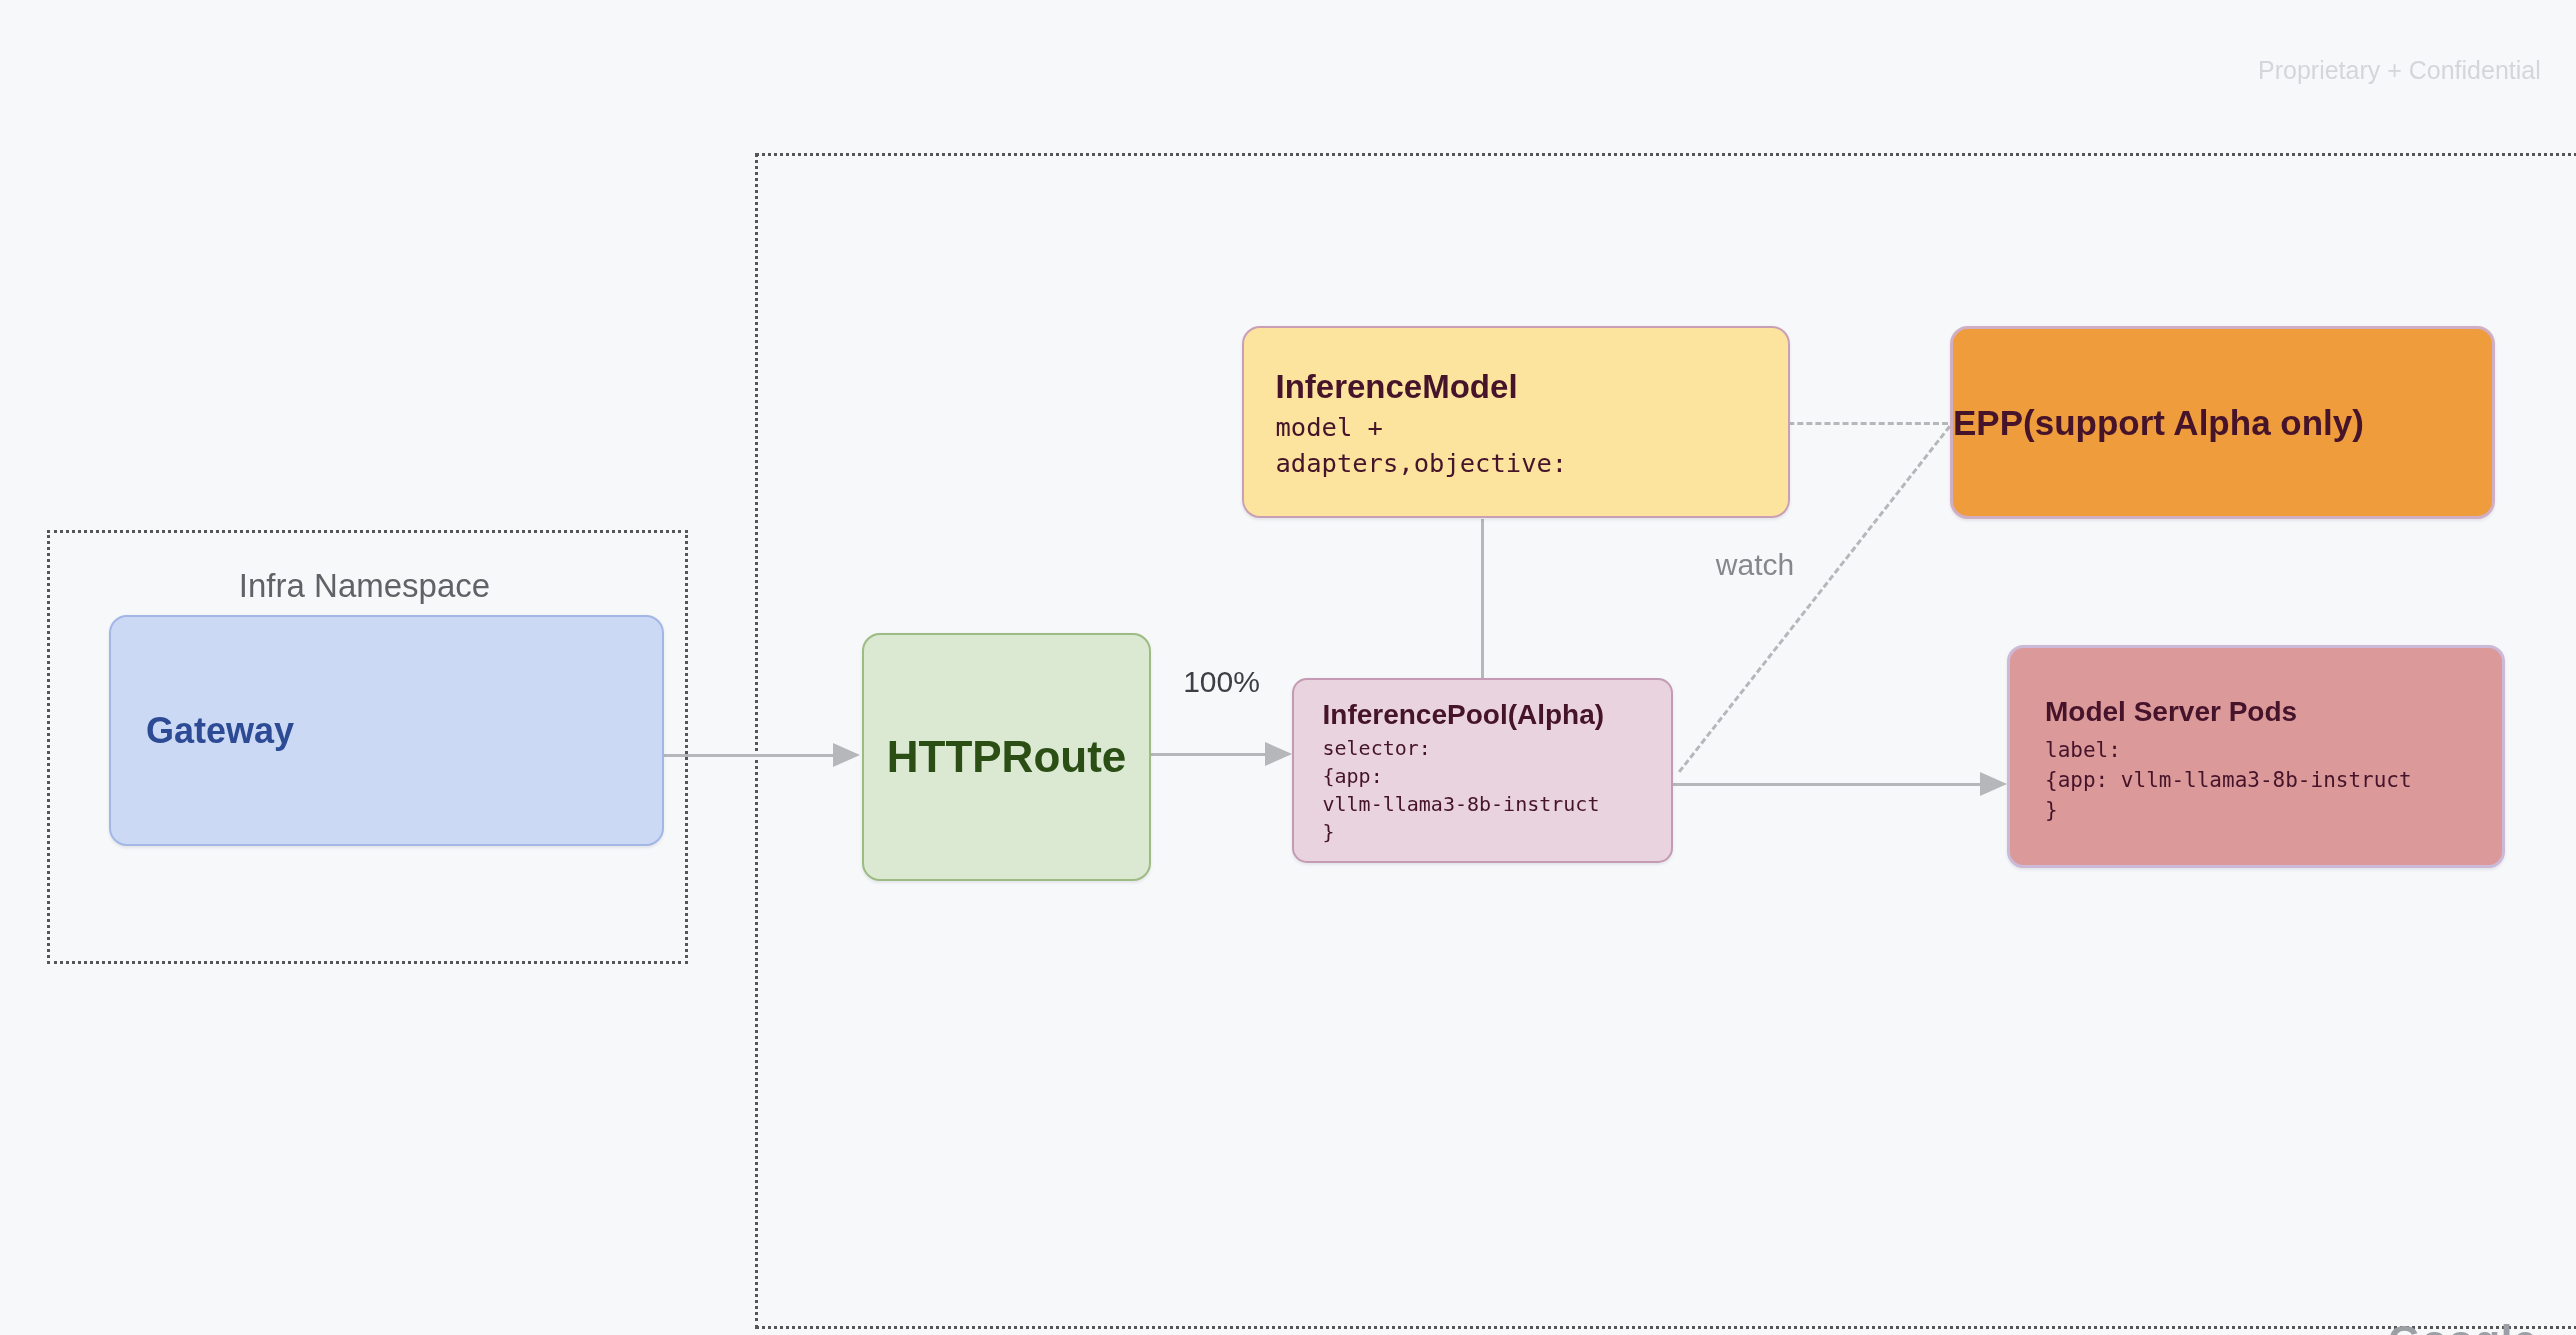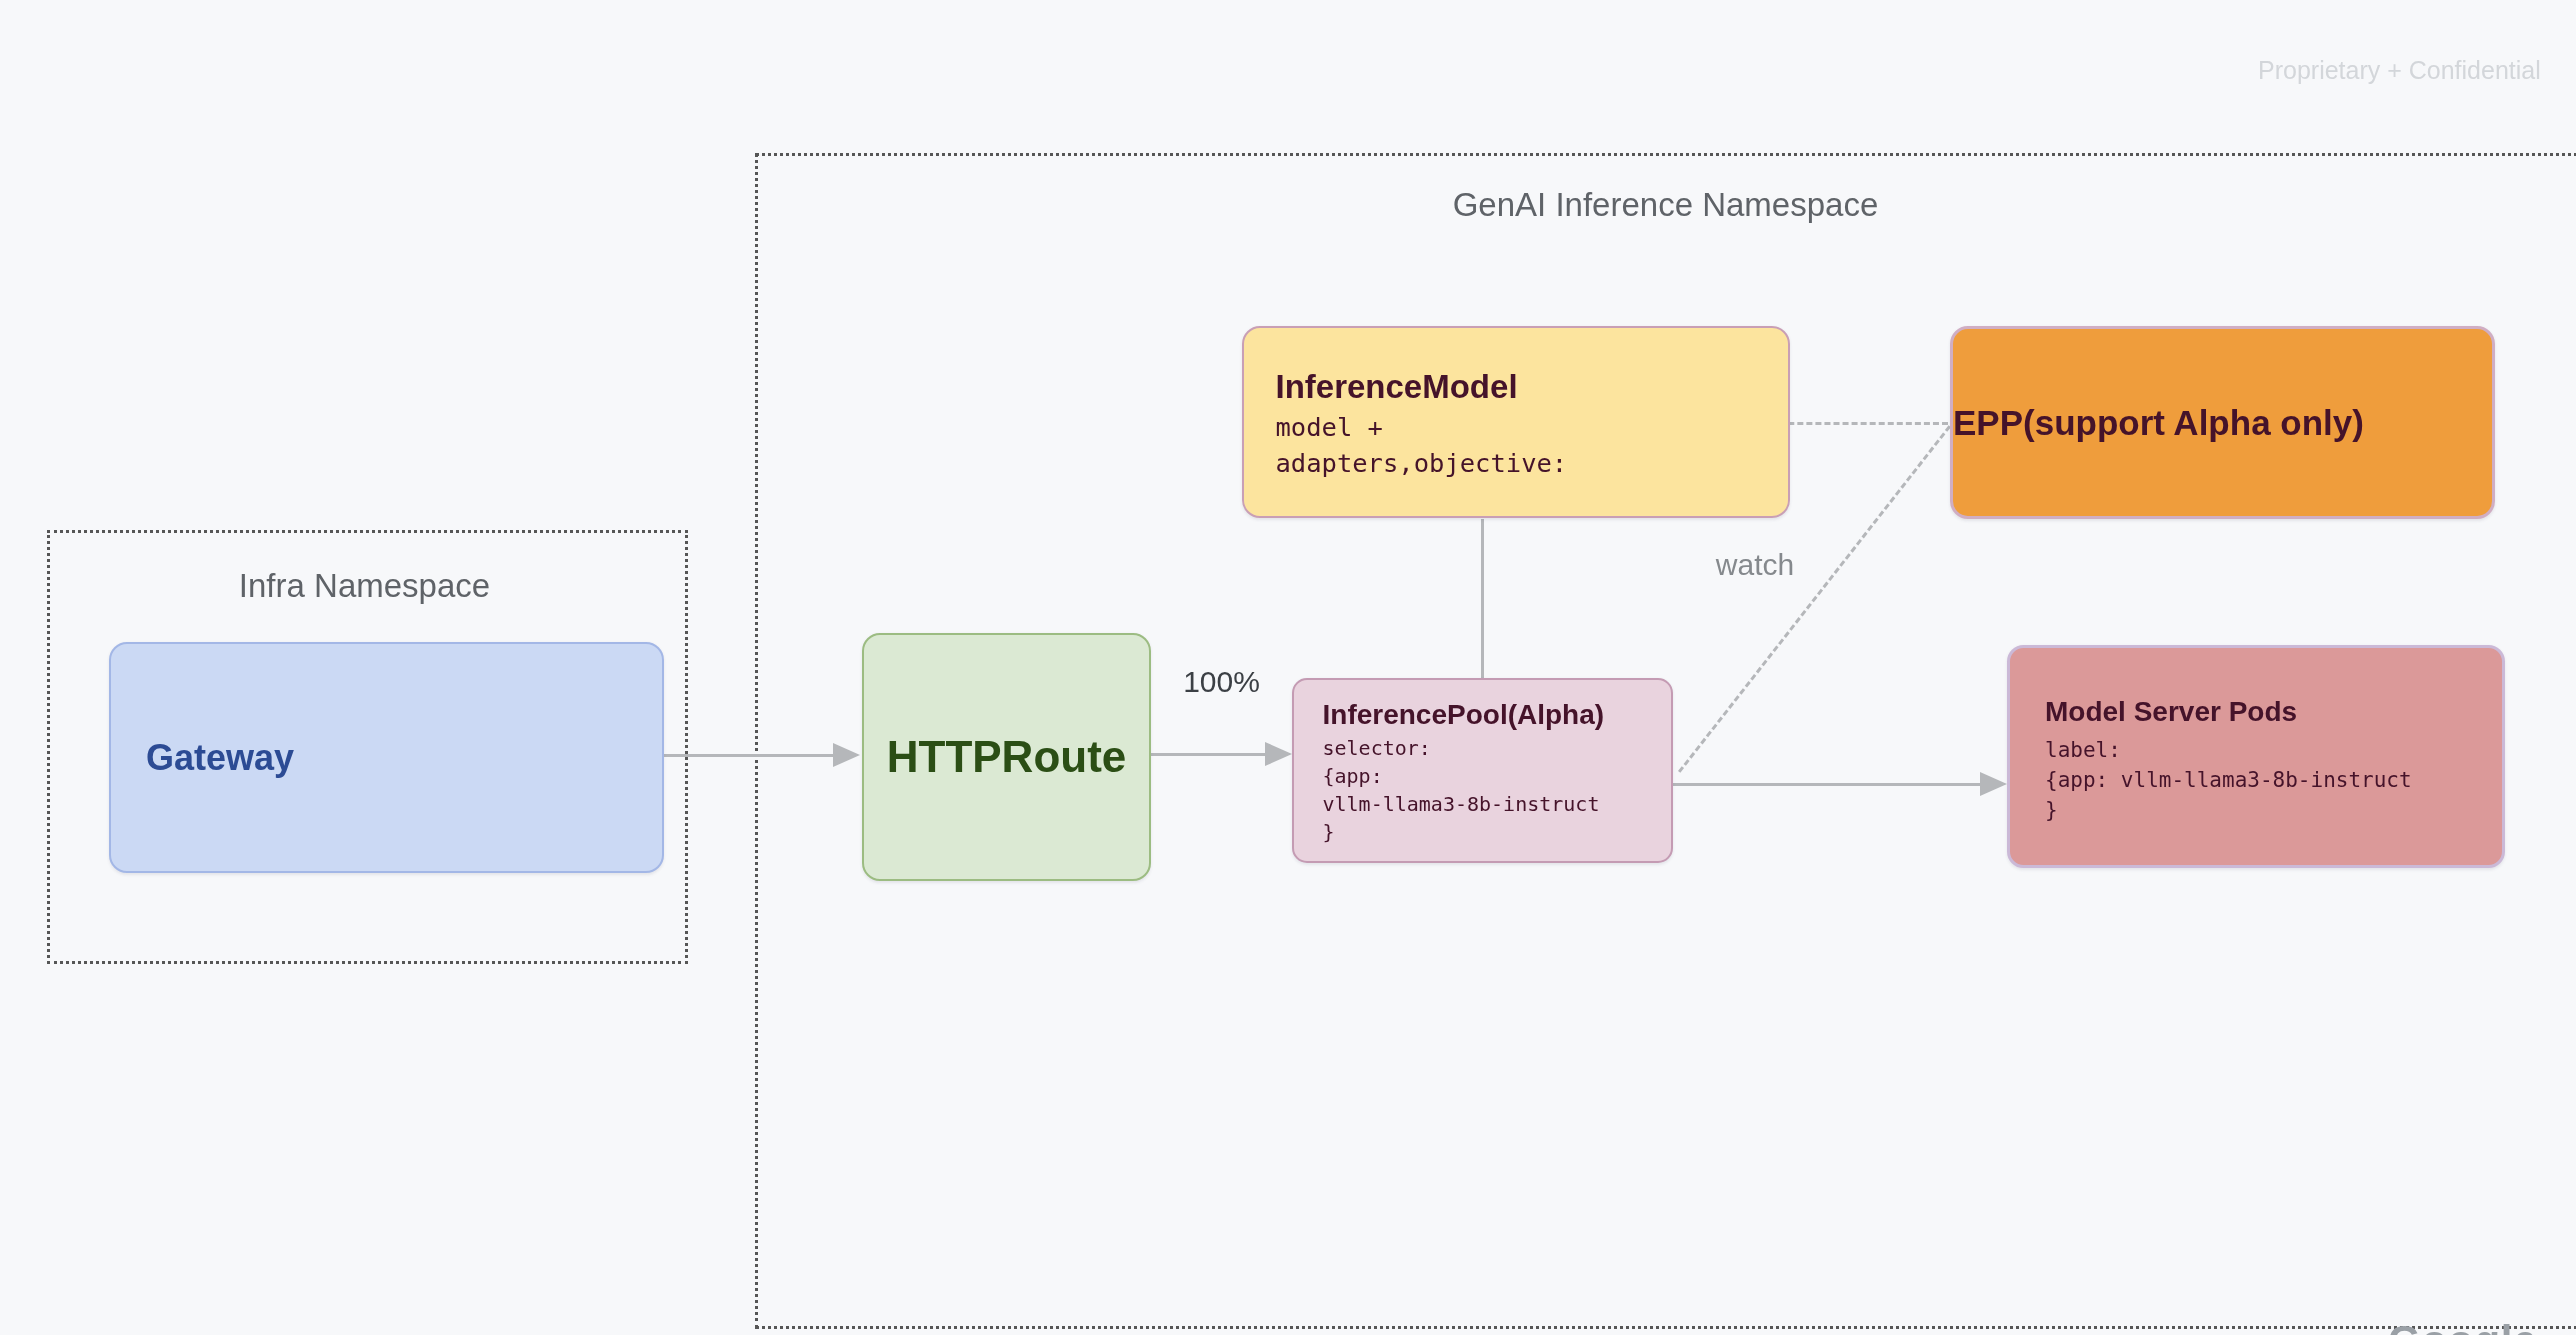--- a/index.html
+++ b/index.html
@@ -35,21 +35,21 @@
     position:absolute;border-radius:18px;box-sizing:border-box;
     display:flex;flex-direction:column;justify-content:center;
     box-shadow:0 1.5px 3px rgba(60,60,90,0.10);
   }
   .node .title{font-weight:bold;white-space:nowrap;}
   .node .mono{
     font-family:"DejaVu Sans Mono",monospace;white-space:nowrap;
   }
 
   #node-gateway{
-    left:109px;top:642px;width:555px;height:231px;
+    left:109px;top:615px;width:555px;height:231px;
     background:var(--c-gateway_fill);border:2.3px solid var(--c-gateway_border);
     padding-left:35px;
   }
   #node-gateway .title{font-size:36px;color:var(--c-gateway_text);}
 
   #node-httproute{
     left:862px;top:633px;width:289px;height:248px;
     background:var(--c-route_fill);border:2.3px solid var(--c-route_border);
     align-items:center;
   }
@@ -121,21 +121,20 @@
   }
 </style>
 </head>
 <body>
 
 <div id="canvas">
 
   <div class="watermark">Proprietary + Confidential</div>
 
   <div class="ns-box" id="ns-genai"></div>
-  <div class="ns-title" id="genai-title">GenAI Inference Namespace</div>
 
   <div class="ns-box" id="ns-infra"></div>
   <div class="ns-title" id="infra-title">Infra Namespace</div>
 
   <div class="hline" id="edge-gw-route"></div>
   <div class="head-right" id="head-gw-route"></div>
 
   <div class="hline" id="edge-route-pool"></div>
   <div class="head-right" id="head-route-pool"></div>
 

